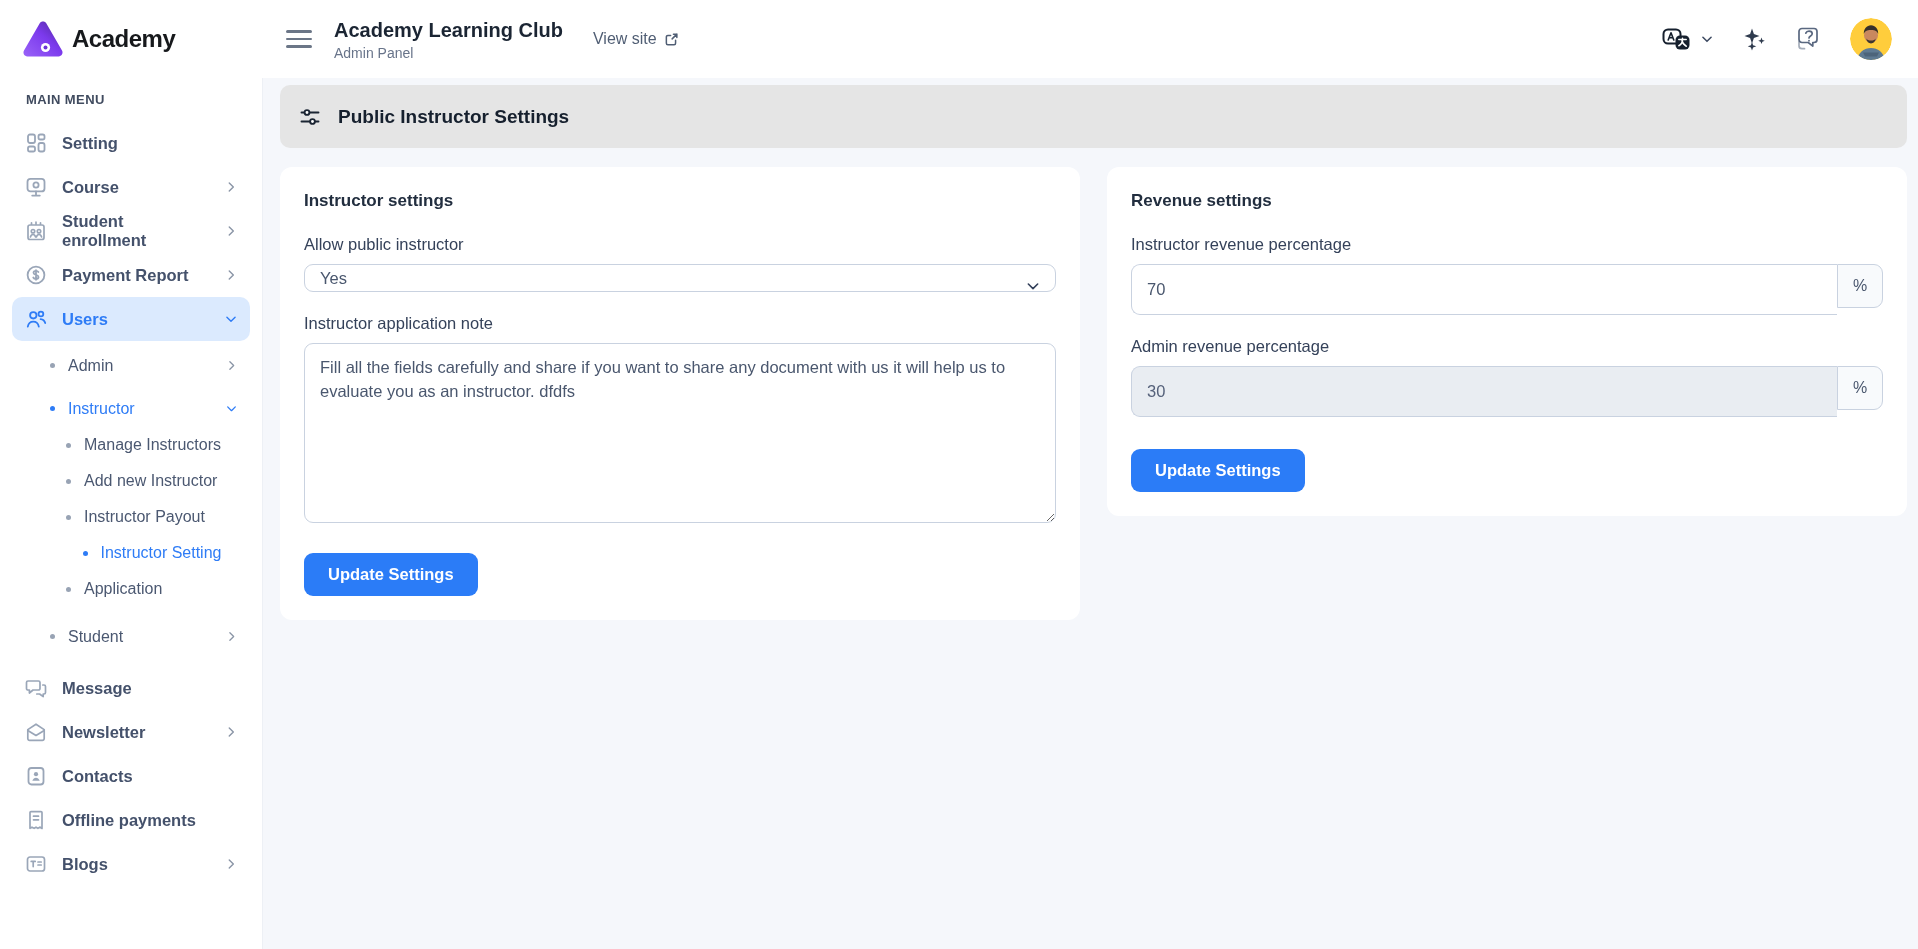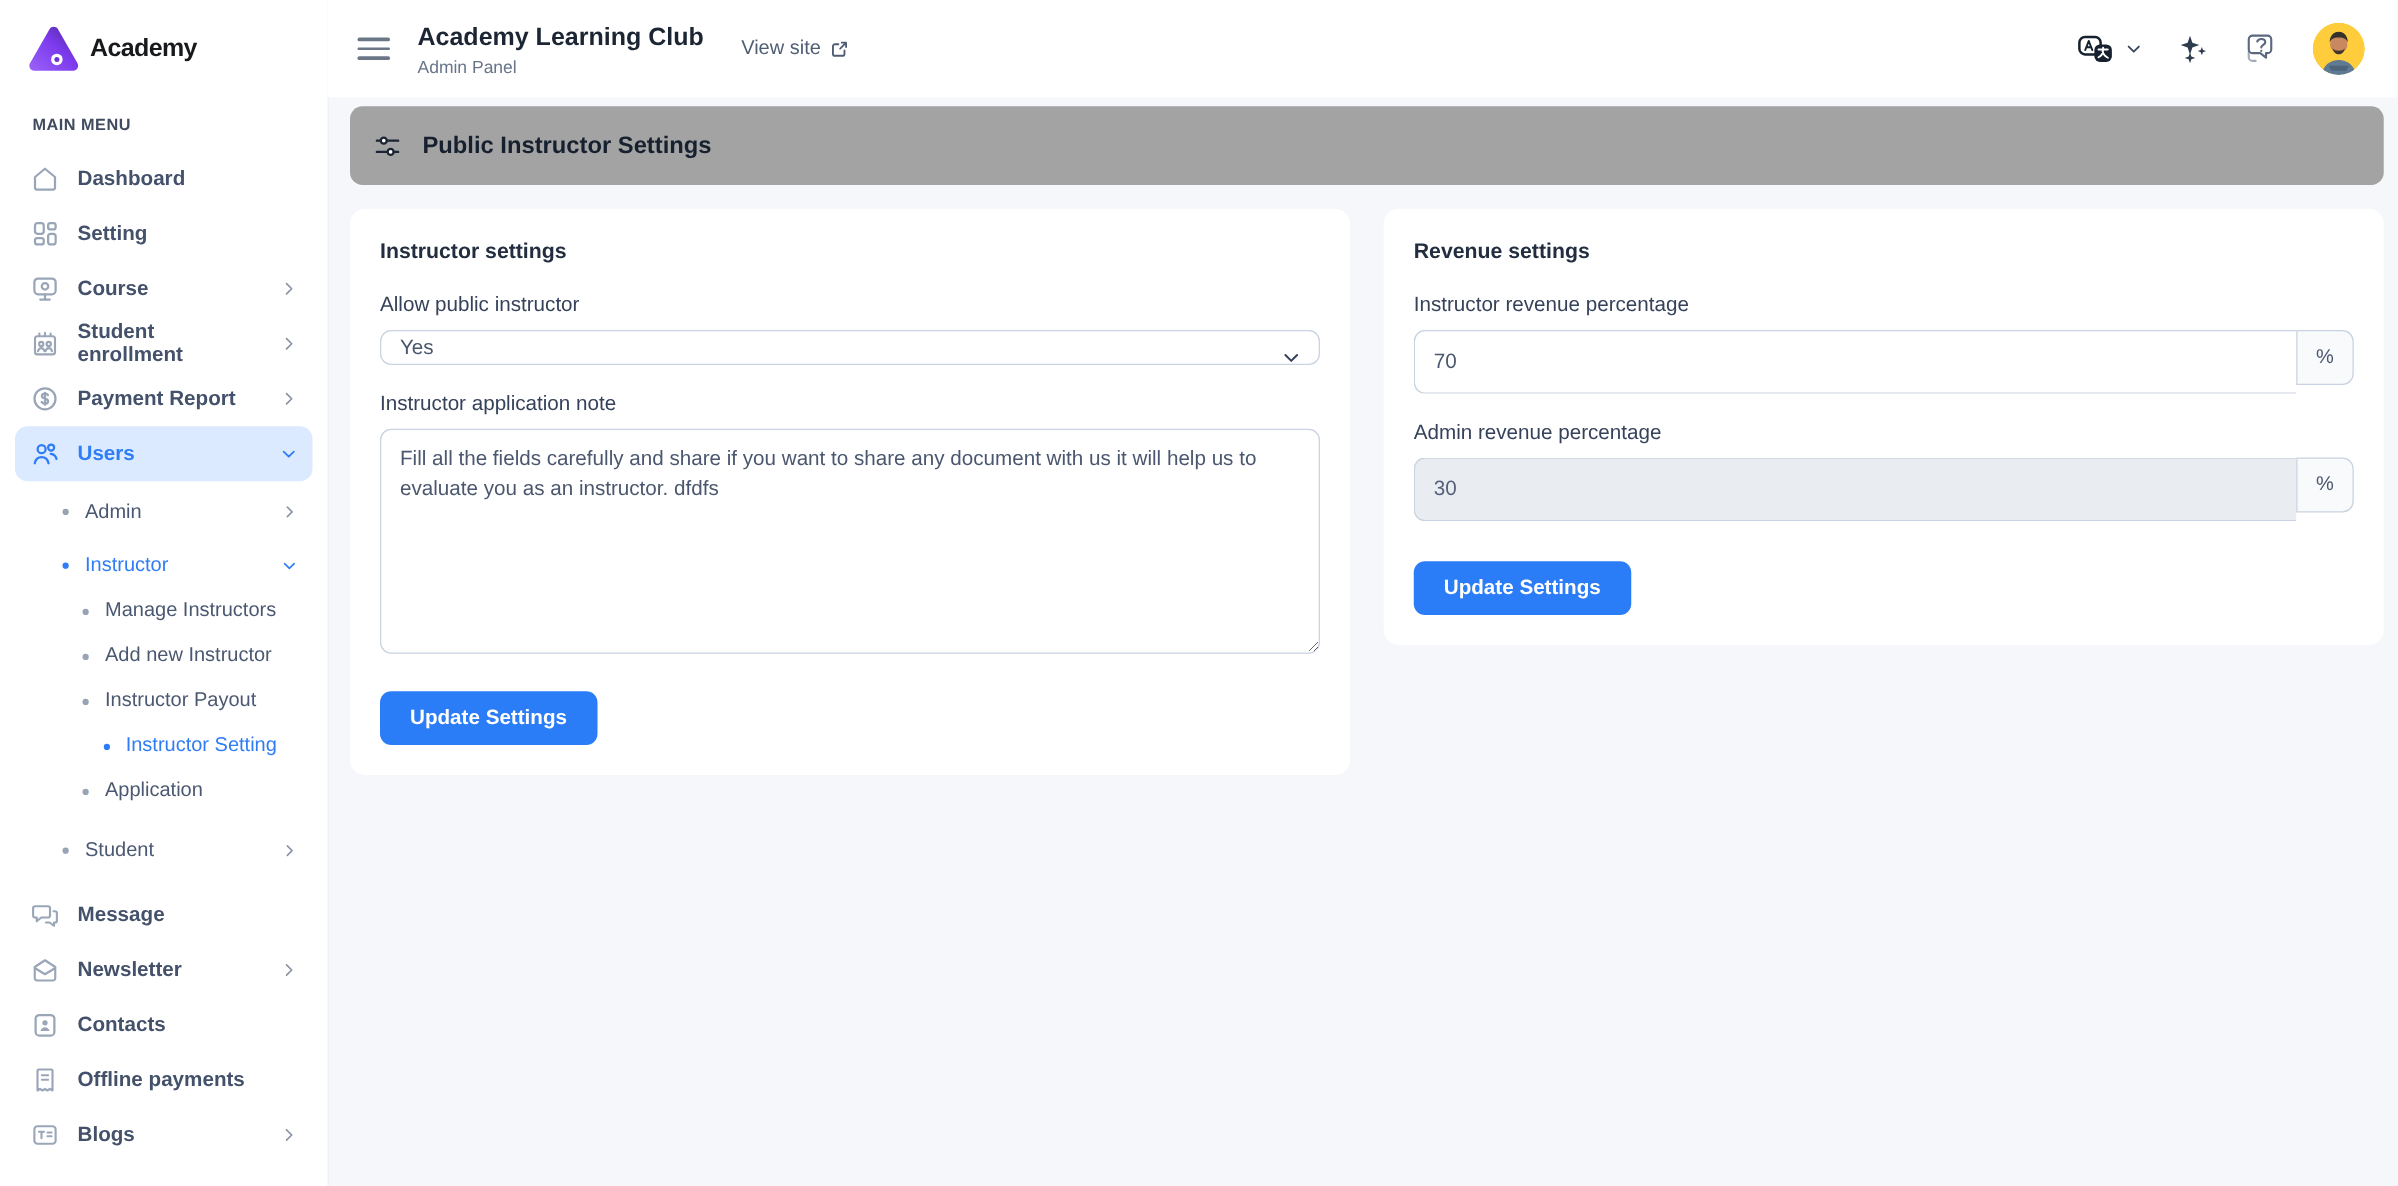--- a/index.html
+++ b/index.html
@@ -10,21 +10,21 @@
     display:flex;
     overflow:hidden;
     color:#1e293b;
   }
   
   .sidebar {
     width:262px; flex:0 0 262px; background:#ffffff; height:949px;
     box-shadow:1px 0 0 #edf0f5; padding:18px 12px 20px; overflow:hidden;
   }
   .logo-row { display:flex; align-items:center; gap:8px; padding:2px 10px 0; }
-  .logo-text { font-size:20px; font-weight:700; color:#17191c; letter-spacing:-0.5px; }
+  .logo-text { font-size:24px; font-weight:700; color:#17191c; letter-spacing:-0.5px; }
   .menu-section-label {
     margin:34px 14px 14px; font-size:13px; font-weight:700; color:#404b5f; letter-spacing:.4px;
   }
   .nav { display:flex; flex-direction:column; }
   .nav-item {
     display:flex; align-items:center; gap:14px; height:44px; padding:0 12px;
     border-radius:10px; color:#44516b; font-size:16.5px; font-weight:600; cursor:pointer;
   }
   .nav-item .nicon { width:24px; height:24px; flex:0 0 24px; color:#9aa6b8; display:flex; }
   .nav-item .nicon svg { width:24px; height:24px; }
@@ -54,21 +54,21 @@
   .site-title { font-size:20px; font-weight:700; color:#1b2533; line-height:1.2; }
   .site-sub { font-size:14px; color:#68748a; margin-top:3px; }
   .view-site { display:flex; align-items:center; gap:7px; margin-left:30px; font-size:16px; color:#505e74; cursor:pointer; }
   .topbar-right { margin-left:auto; display:flex; align-items:center; gap:26px; }
   .lang-wrap { display:flex; align-items:center; gap:8px; cursor:pointer; }
   .icon-btn { display:flex; align-items:center; cursor:pointer; color:#39465c; }
   .avatar { width:42px; height:42px; border-radius:50%; overflow:hidden; cursor:pointer; flex:0 0 42px; }
   
   .content { flex:1; padding:7px 11px 0 18px; overflow:hidden; }
   .page-title-bar {
-    background:#a3a3a3; border-radius:10px; height:63px; display:flex; align-items:center;
+    background:#e5e5e5; border-radius:10px; height:63px; display:flex; align-items:center;
     gap:16px; padding:0 18px; margin-bottom:19px;
   }
   .page-title { font-size:19px; font-weight:700; color:#16202e; }
   .cards-row { display:flex; gap:27px; align-items:flex-start; }
   .card { background:#ffffff; border-radius:12px; padding:24px; flex:1; min-width:0; }
   .card-heading { font-size:17px; font-weight:700; color:#222e3f; margin-bottom:24px; }
   .field-label { font-size:16.5px; color:#35425a; margin-bottom:10px; }
   .select-wrap { position:relative; margin-bottom:22px; }
   select.form-select {
     width:100%; height:28px; appearance:none; -webkit-appearance:none;
@@ -118,28 +118,20 @@
         <circle cx="23.5" cy="27.5" r="2" fill="#6d33d6"></circle>
       </svg>
     </span>
     <span class="logo-text">Academy</span>
   </div>
 
   <div class="menu-section-label">MAIN MENU</div>
 
   <nav class="nav">
 
-    <div class="nav-item">
-      <span class="nicon">
-        <svg viewBox="0 0 24 24" fill="none" stroke="currentColor" stroke-width="1.8" stroke-linecap="round" stroke-linejoin="round">
-            <path d="M4 10.6 12 4l8 6.6V19a1.6 1.6 0 0 1-1.6 1.6H5.6A1.6 1.6 0 0 1 4 19Z"></path>
-          </svg>
-      </span>
-      <span>Dashboard</span>
-    </div>
 
     <div class="nav-item">
       <span class="nicon">
         <svg viewBox="0 0 24 24" fill="none" stroke="currentColor" stroke-width="1.8">
             <rect x="4" y="3.5" width="7" height="8.5" rx="2"></rect>
             <rect x="14.5" y="3.5" width="6" height="5" rx="1.8"></rect>
             <rect x="4" y="15.5" width="7" height="5" rx="1.8"></rect>
             <rect x="14.5" y="12" width="6" height="8.5" rx="2"></rect>
           </svg>
       </span>

